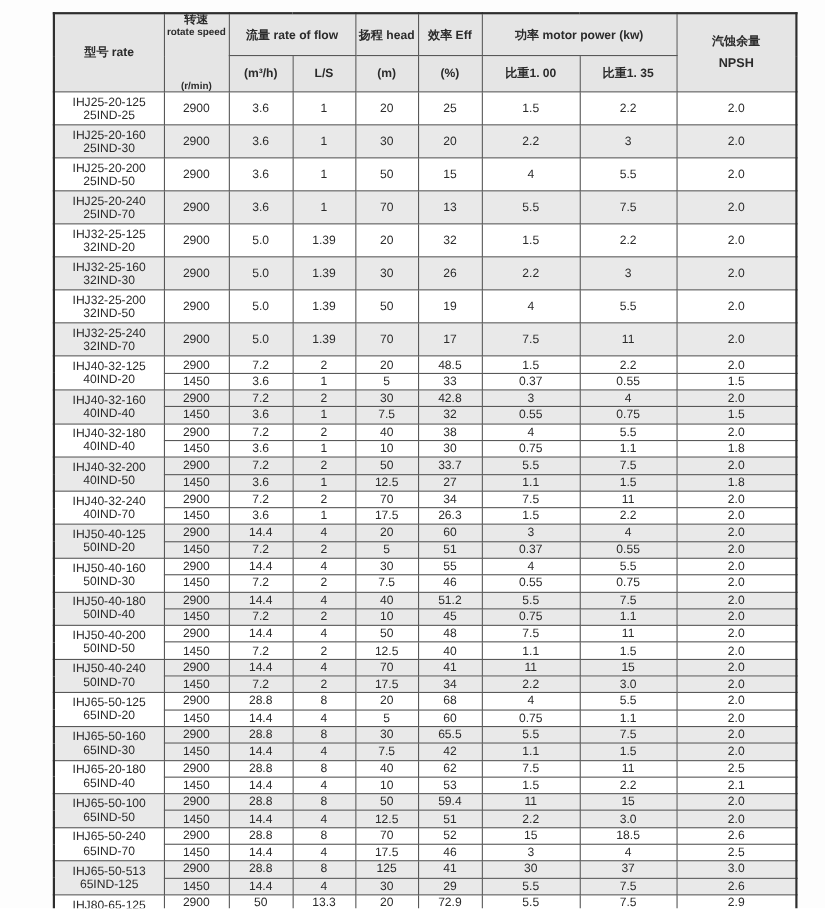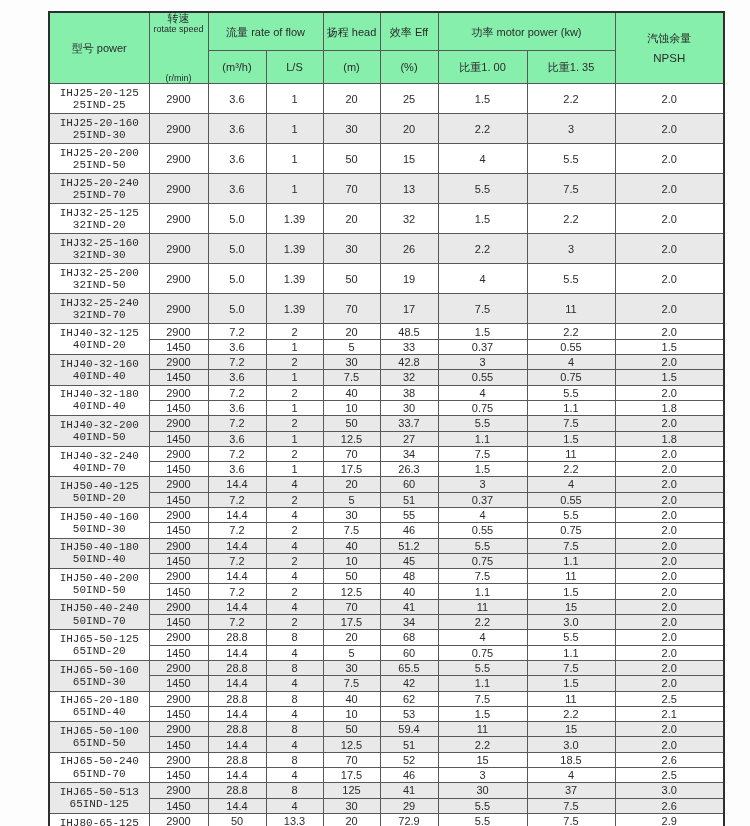--- a/index.html
+++ b/index.html
@@ -29,60 +29,60 @@
     padding: 0;
     text-align: center;
     vertical-align: middle;
     color: #2b2b2b;
     font-size: 11px;
     line-height: 1.1;
     overflow: hidden;
     white-space: nowrap;
   }
   thead th {
-    background: #86efac;
-    font-weight: normal;
+    background: #e5e5e5;
+    font-weight: bold;
   }
   .hdr-r1 th { height: 22px; font-size: 12px; }
   .hdr-r2 th { height: 19px; font-size: 11px; }
   .hdr-stack { line-height: 1.05; }
   .hdr-stack .cn   { font-size: 11px; display: block; }
   .hdr-stack .en   { font-size: 9px;  display: block; }
   .hdr-stack .unit { font-size: 9px;  display: block; margin-top: 40px; }
   .npsh-stack .cn { font-size: 11px; display: block; margin-bottom: 8px; }
   .npsh-stack .en { font-size: 11.5px; display: block; }
   tr.single > td { height: 29px; }
   tr.dual   > td { height: 14.3px; }
   tr.shade  > td { background: #e9e9e9; }
   tr:not(.shade) > td { background: #ffffff; }
   td.type-cell {
     font-size: 11px;
     line-height: 1.25;
   }
-  td.type-cell .tline { display: block; font-family: Liberation Mono, monospace; }
+  td.type-cell .tline { display: block; }
 </style>
 </head>
 <body>
 
 <div class="sheet">
   <table class="spec">
     <colgroup>
       <col style="width:100px">
       <col style="width:59px">
       <col style="width:58px">
       <col style="width:57px">
       <col style="width:57px">
       <col style="width:58px">
       <col style="width:89px">
       <col style="width:88px">
       <col style="width:109px">
     </colgroup>
     <thead>
       <tr class="hdr-r1">
-        <th rowspan="2">型号  power</th>
+        <th rowspan="2">型号  rate</th>
         <th rowspan="2">
           <span class="hdr-stack">
             <span class="cn">转速</span>
             <span class="en">rotate speed</span>
             <span class="unit">(r/min)</span>
           </span>
         </th>
         <th colspan="2">流量  rate of flow</th>
         <th>扬程  head</th>
         <th>效率  Eff</th>

